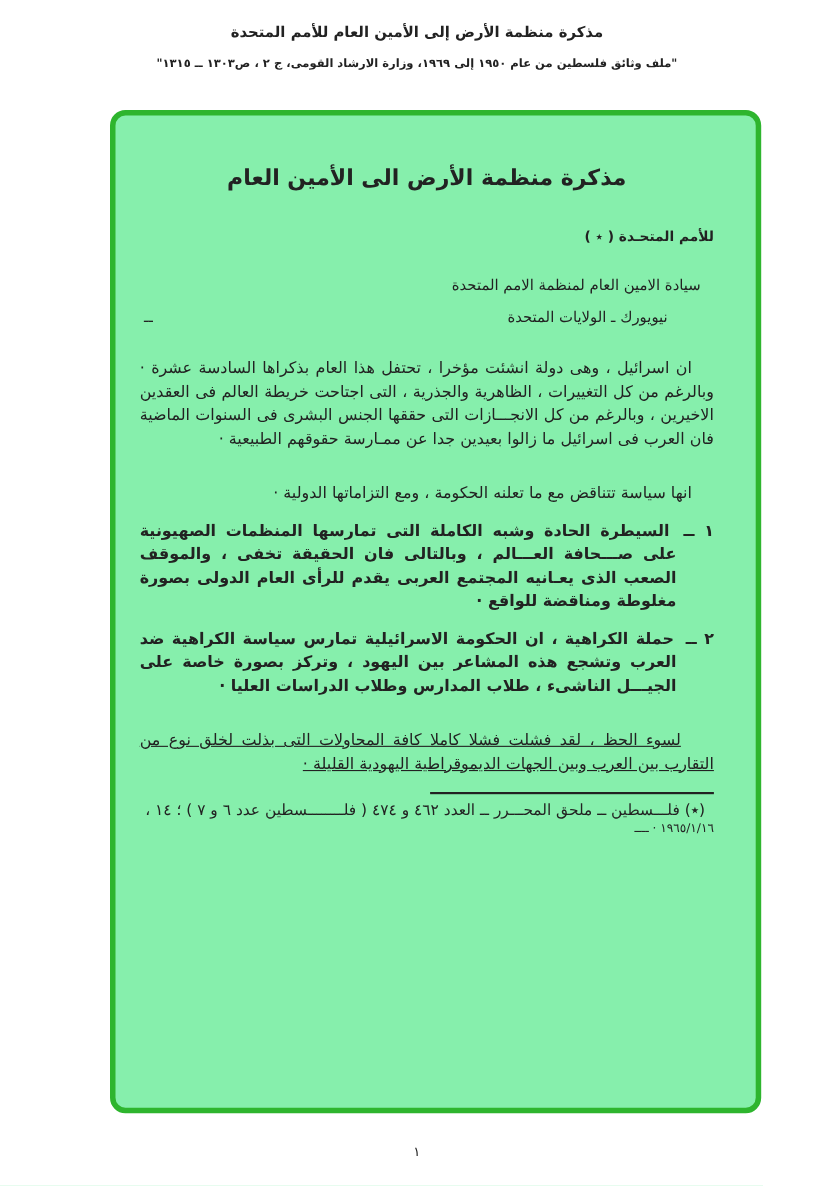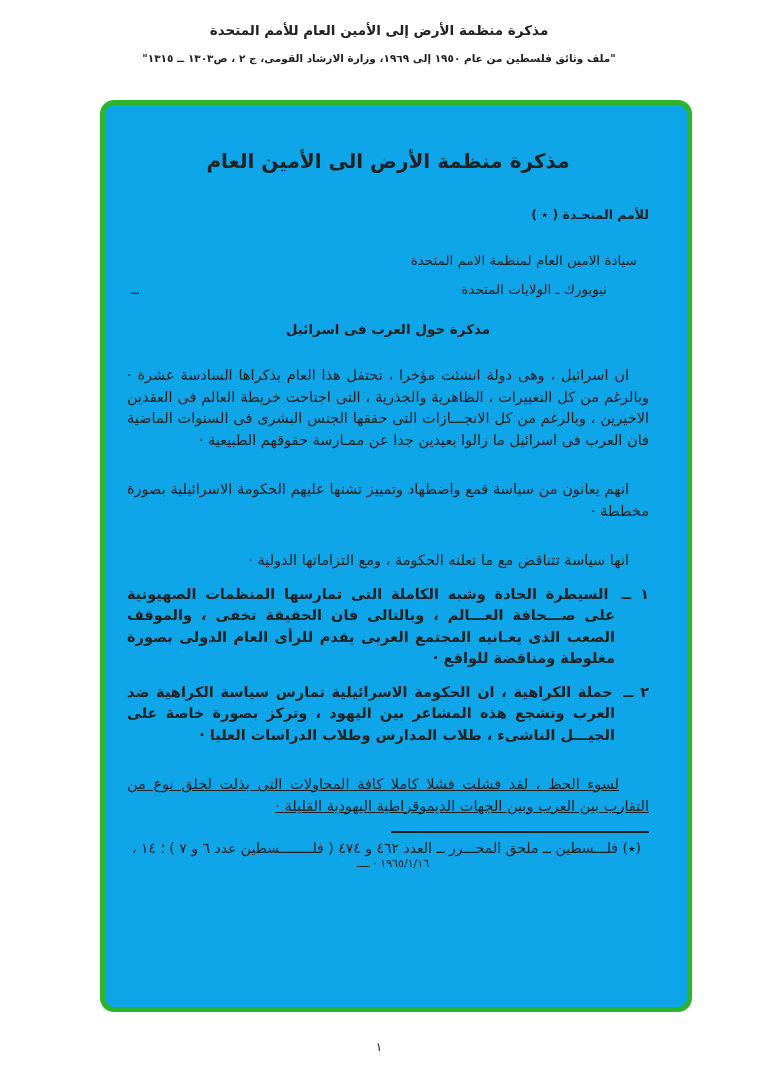--- a/index.html
+++ b/index.html
@@ -14,21 +14,21 @@
   }
   .top-header { position:absolute; top:22px; left:0; right:0; text-align:center; }
   .hl1 { font-size:13.5px; font-weight:bold; }
   .hl2 { font-size:10.5px; font-weight:bold; margin-top:14px; }
 
   .green-box {
     position:absolute; top:100px; left:100px;
     width:592px; height:912px;
     border:5px solid #2eb52e;
     border-radius:14px;
-    background:#0ea5e9;
+    background:#86efac;
     padding:36px 38px 0 22px;
     overflow:hidden;
   }
   .title    { font-size:20px;   font-weight:bold; text-align:center; margin-top:8px; }
   .subtitle { font-size:12.5px; font-weight:bold; margin-top:34px; }
   .addr1 { font-size:13.5px; margin-top:30px; text-align:right; padding-right:12px; }
   .addr2 { font-size:13.5px; margin-top:13px; display:flex; justify-content:space-between; padding-right:42px; padding-left:4px; }
   .heading { font-size:13.5px; font-weight:bold; text-align:center; margin-top:24px; }
 
   .para {
@@ -38,21 +38,21 @@
   .item {
     font-size:14.5px; line-height:21.5px;
     text-align:justify; margin-top:12px;
     padding-right:34px; text-indent:-34px;font-weight:bold;
   }
   .item-num { margin-left:4px; }
   .closing { text-indent:30px;text-decoration:underline; }
 
   .fn-sep { width:258px; height:2px; background:#222; margin-top:14px; margin-left:auto; margin-right:0; }
   .fn-text { font-size:14px; line-height:16px; margin-top:7px; text-align:right; text-indent:8px; }
-  .fn-date { font-size:11px; line-height:16px; text-align:center; padding-left:10px; direction:rtl; }
+  .fn-date { font-size:11px; line-height:16px; text-align:right; padding-left:10px; direction:rtl; }
 
   .page-number { position:absolute; bottom:24px; left:0; right:0; text-align:center; font-size:12px; }
 </style>
 </head>
 <body>
 
 <div class="page">
 
   <header class="top-header">
     <div class="hl1">مذكرة منظمة الأرض إلى الأمين العام للأمم المتحدة</div>
@@ -63,24 +63,22 @@
 
     <h1 class="title">مذكرة منظمة الأرض الى الأمين العام</h1>
     <div class="subtitle">للأمم المتحـدة ( ٭ )</div>
 
     <div class="addr1">سيادة الامين العام لمنظمة الامم المتحدة</div>
     <div class="addr2">
       <span>نيويورك ـ الولايات المتحدة</span>
       <span>ــ</span>
     </div>
 
-    <div class="heading">مذكرة حول العرب فى اسرائيل</div>
 
     <p class="para">ان اسرائيل ، وهى دولة انشئت مؤخرا ، تحتفل هذا العام بذكراها السادسة عشرة · وبالرغم من كل التغييرات ، الظاهرية والجذرية ، التى اجتاحت خريطة العالم فى العقدين الاخيرين ، وبالرغم من كل الانجـــازات التى حققها الجنس البشرى فى السنوات الماضية فان العرب فى اسرائيل ما زالوا بعيدين جدا عن ممـارسة حقوقهم الطبيعية ·</p>
-    <p class="para">انهم يعانون من سياسة قمع واضطهاد وتمييز تشنها عليهم الحكومة الاسرائيلية بصورة مخططة ·</p>
     <p class="para">انها سياسة تتناقض مع ما تعلنه الحكومة ، ومع التزاماتها الدولية ·</p>
 
     <div class="item">
       <span class="item-num">١ ــ</span>
       <span>السيطرة الحادة وشبه الكاملة التى تمارسها المنظمات الصهيونية على صـــحافة العـــالم ، وبالتالى فان الحقيقة تخفى ، والموقف الصعب الذى يعـانيه المجتمع العربى يقدم للرأى العام الدولى بصورة مغلوطة ومناقضة للواقع ·</span>
     </div>
     <div class="item">
       <span class="item-num">٢ ــ</span>
       <span>حملة الكراهية ، ان الحكومة الاسرائيلية تمارس سياسة الكراهية ضد العرب وتشجع هذه المشاعر بين اليهود ، وتركز بصورة خاصة على الجيـــل الناشىء ، طلاب المدارس وطلاب الدراسات العليا ·</span>
     </div>

